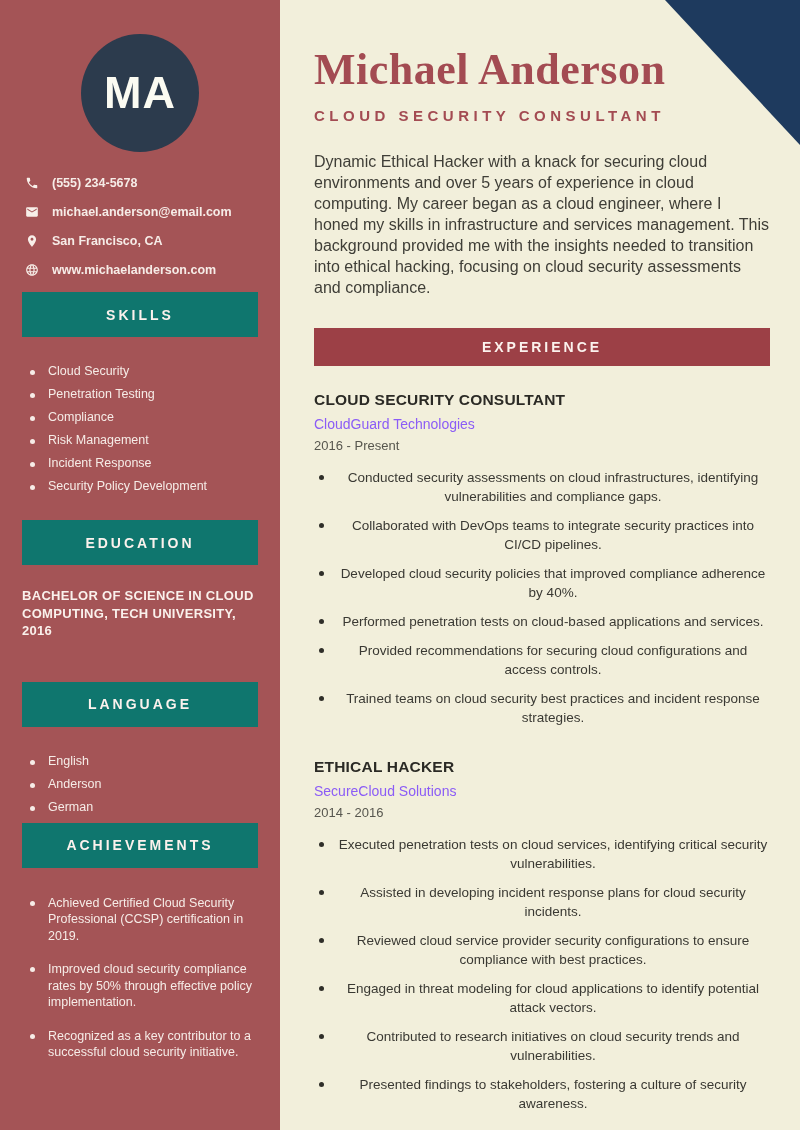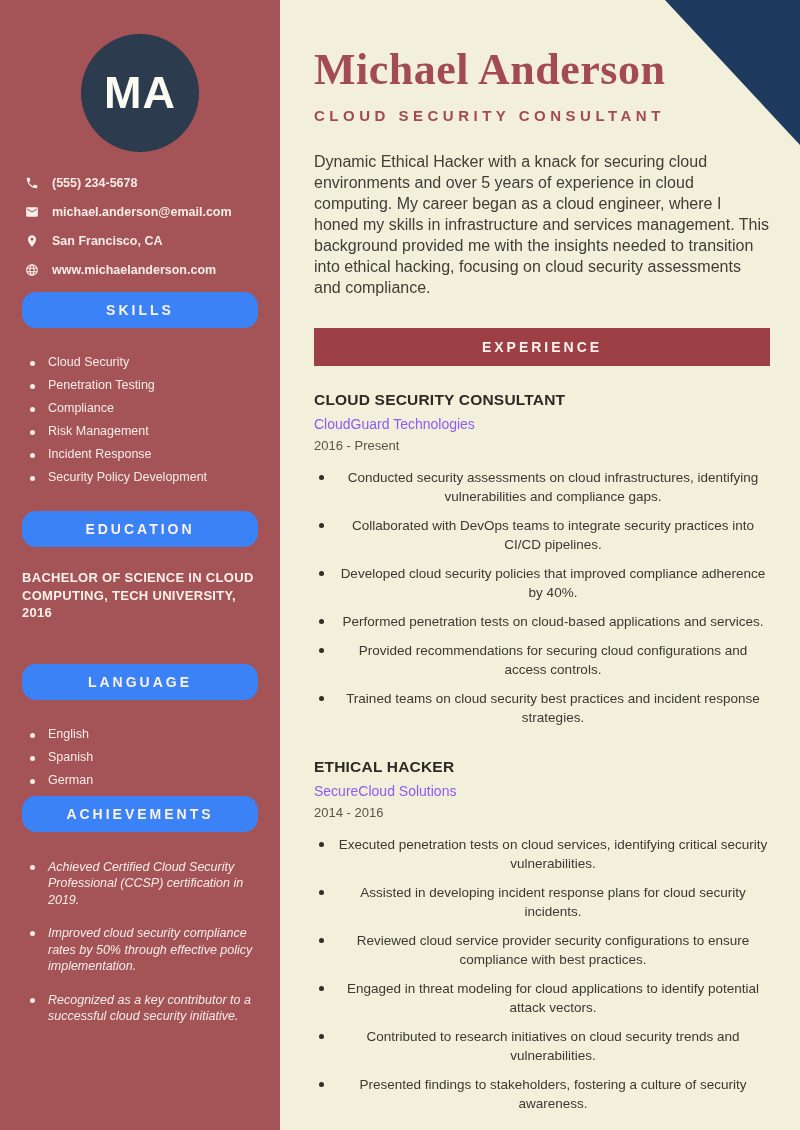--- a/index.html
+++ b/index.html
@@ -12,35 +12,35 @@
   .sidebar { flex:0 0 280px; width:280px; background:#a45456; color:#f5eae5; }
   .avatar {
     width:118px; height:118px; border-radius:50%; background:#2c3b4d;
     margin:34px auto 0; display:flex; align-items:center; justify-content:center;
   }
   .avatar span { color:#fbfbf2; font-size:45px; font-weight:600; letter-spacing:1px; }
   .contact { list-style:none; margin:24px 0 0; padding:0 18px 0 25px; }
   .contact li { display:flex; align-items:center; gap:13px; margin-bottom:15px; font-size:12.5px; color:#f6ece7;font-weight:bold; }
   .contact li svg { width:14px; height:14px; fill:#f8efe9; flex:0 0 14px; }
   .band {
-    margin:0 22px; height:36px; background:#3b82f6; color:#fbf2ed;
+    margin:0 22px; height:45px; background:#0f766e; color:#fbf2ed;
     display:flex; align-items:center; justify-content:center;
-    font-weight:bold; font-size:14px; letter-spacing:3px;border-radius:14px;
+    font-weight:bold; font-size:14px; letter-spacing:3px;
   }
   .band.skills { margin-top:15px; }
   .band.education { margin-top:26px; }
   .band.language { margin-top:42px; }
   .band.achievements { }
   .dotlist { list-style:none; margin:27px 0 0; padding:0 16px 0 28px; }
   .dotlist li { position:relative; padding-left:20px; font-size:12.5px; line-height:15px; margin-bottom:8px; color:#f6ece7; }
   .dotlist li::before {
     content:""; position:absolute; left:2px; top:6px;
     width:5px; height:5px; border-radius:50%; background:#f6ece7;
   }
-  .dotlist.spread li { margin-bottom:17px; line-height:16.5px;font-style:italic; }
+  .dotlist.spread li { margin-bottom:17px; line-height:16.5px; }
   .edu-text {
     margin:22px 22px 0; font-size:13px; font-weight:bold; letter-spacing:0.3px;
     line-height:17.5px; color:#faf1ec;
   }
   
   .main { flex:1; background:#f2efdb; position:relative; padding:44px 30px 0 34px; }
   .corner-tri { position:absolute; top:0; right:0; line-height:0; }
   .person-name {
     font-family:"Liberation Serif", serif; font-size:44px; font-weight:700;
     color:#a34b52; letter-spacing:0.5px;
@@ -114,21 +114,21 @@
       <li>Incident Response</li>
       <li>Security Policy Development</li>
     </ul>
 
     <div class="band education">EDUCATION</div>
     <p class="edu-text">BACHELOR OF SCIENCE IN CLOUD COMPUTING, TECH UNIVERSITY, 2016</p>
 
     <div class="band language">LANGUAGE</div>
     <ul class="dotlist">
       <li>English</li>
-      <li>Spanish</li>
+      <li>Anderson</li>
       <li>German</li>
     </ul>
 
     <div class="band achievements">ACHIEVEMENTS</div>
     <ul class="dotlist spread">
       <li>Achieved Certified Cloud Security Professional (CCSP) certification in 2019.</li>
       <li>Improved cloud security compliance rates by 50% through effective policy implementation.</li>
       <li>Recognized as a key contributor to a successful cloud security initiative.</li>
     </ul>
   </aside>

